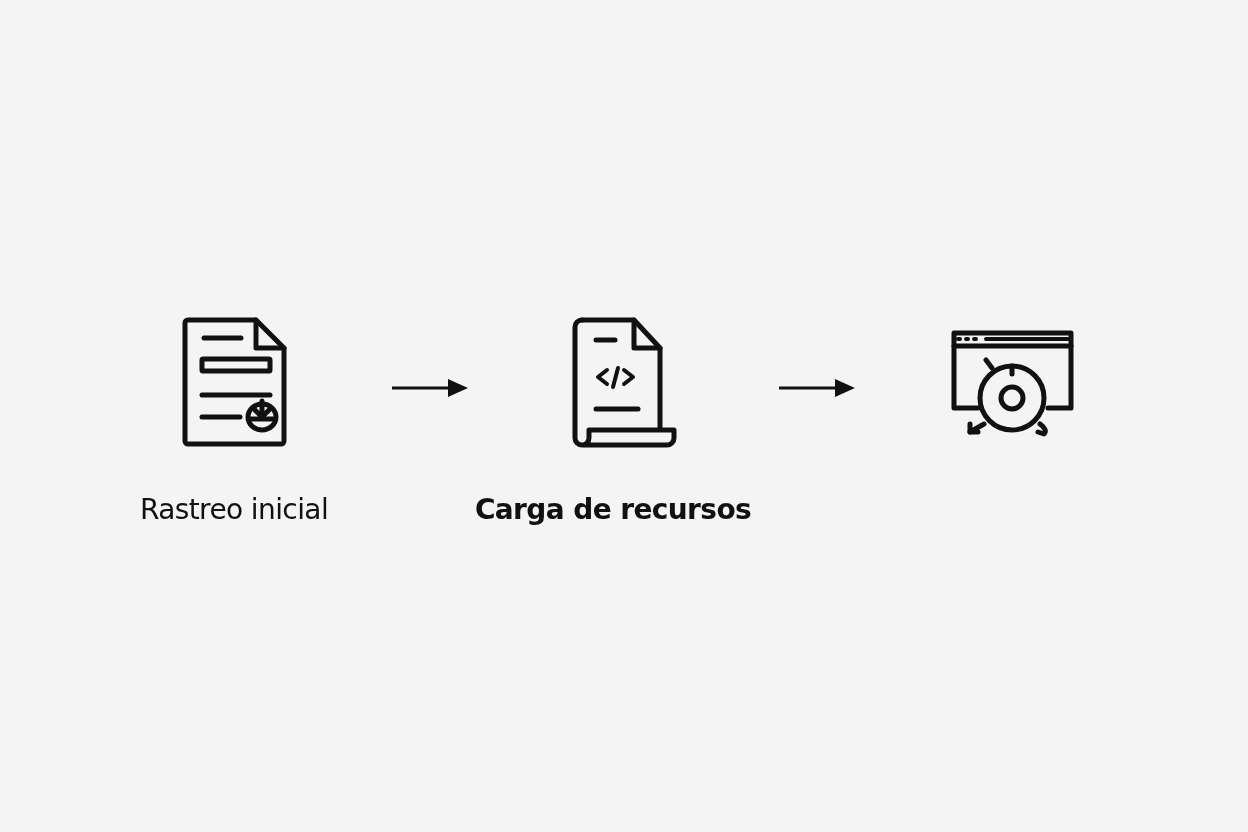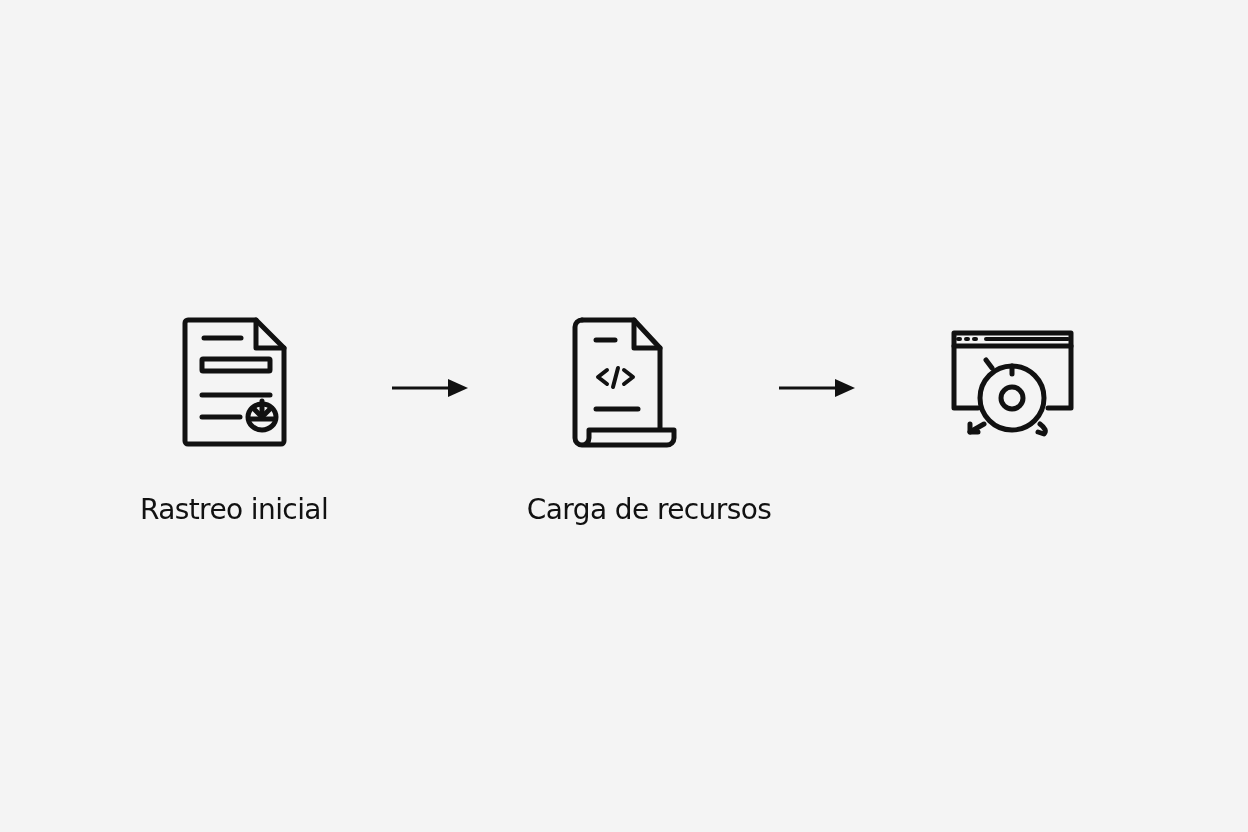--- a/index.html
+++ b/index.html
@@ -71,21 +71,21 @@
       <path d="M12 5 H64 L90 33 V113"></path>
       <path d="M64 5 V33 H90"></path>
       <path d="M12 5 a7 7 0 0 0 -7 7 V123 a7 7 0 0 0 14 0 V115 H104 V123 a7 7 0 0 1 -7 7 H12"></path>
       <line x1="26" y1="25" x2="45" y2="25"></line>
       <line x1="26" y1="94" x2="68" y2="94"></line>
       <path d="M37 55 L28 62 L37 69" stroke-width="4"></path>
       <line x1="48" y1="53" x2="43" y2="72" stroke-width="4"></line>
       <path d="M54 55 L63 62 L54 69" stroke-width="4"></path>
     </svg>
   </div>
-  <div class="label" style="left:504px; width:290px;">Carga de recursos</div>
+  <div class="label" style="left:468px; width:290px;font-weight:bold;">Carga de recursos</div>
 
   <div class="arrow" style="left:779px; top:378px;">
     <svg width="80" height="20" viewBox="0 0 80 20">
       <line x1="0" y1="10" x2="60" y2="10" stroke="#111111" stroke-width="3"></line>
       <polygon points="56,1 76,10 56,19" fill="#111111"></polygon>
     </svg>
   </div>
 
   <div class="icon" style="left:948px; top:328px;">
     <svg width="130" height="110" viewBox="0 0 130 110" fill="none" stroke="#111111" stroke-width="5" stroke-linejoin="round" stroke-linecap="round">

